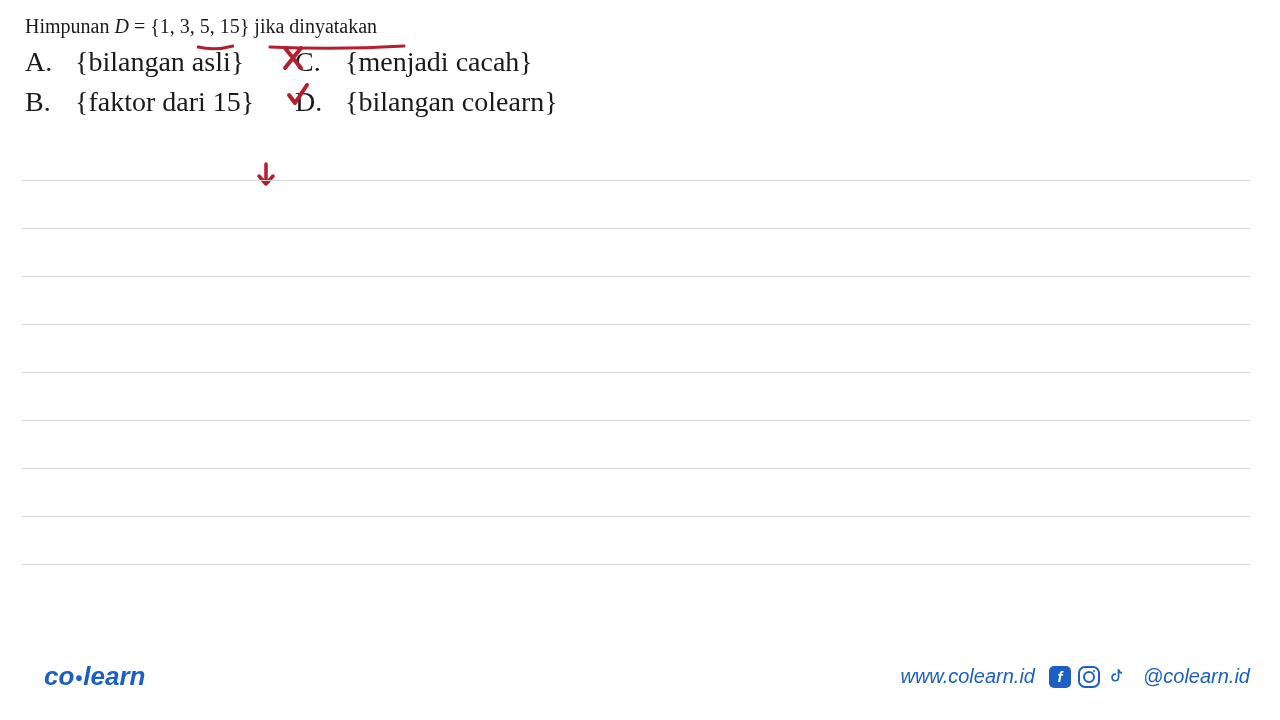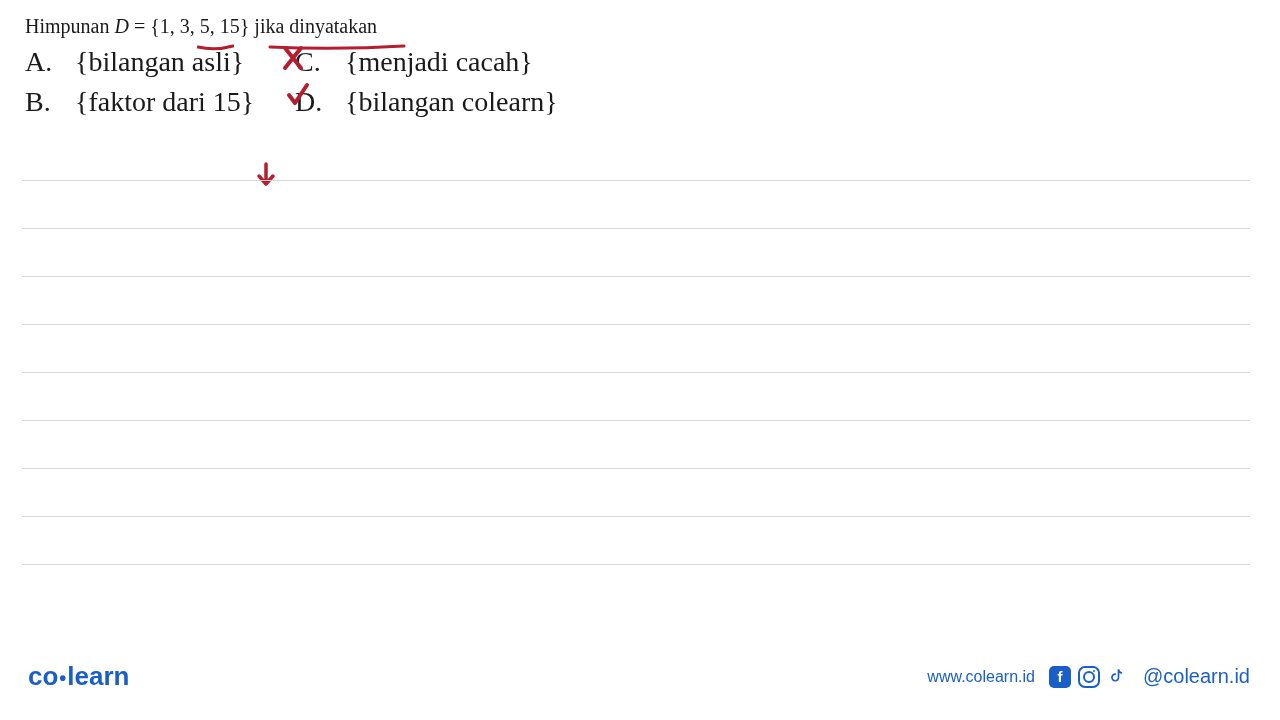--- a/index.html
+++ b/index.html
@@ -98,26 +98,27 @@
       top: 180px;
     }
     .ruled-line {
       border-bottom: 1px solid #d8d8d8;
       height: 48px;
     }
     
     .footer {
       position: absolute;
       bottom: 28px;
-      left: 28px;
+      left: 44px;
       right: 30px;
       display: flex;
       justify-content: space-between;
       align-items: center;
       font-family: -apple-system, BlinkMacSystemFont, 'Segoe UI', Arial, sans-serif;
+      font-style: italic;
     }
     .logo {
       font-size: 26px;
       font-weight: 700;
       color: #1a5fc7;
     }
     .logo-co {
       color: #1a5fc7;
     }
     .logo-dot {
@@ -128,21 +129,21 @@
     }
     .logo-learn {
       color: #1a5fc7;
     }
     .footer-right {
       display: flex;
       align-items: center;
       gap: 14px;
     }
     .website {
-      font-size: 16px;
+      font-size: 20px;
       color: #1a5fc7;
       font-weight: 500;
     }
     .social-icons {
       display: flex;
       align-items: center;
       gap: 7px;
     }
     .social-icon {
       width: 22px;

